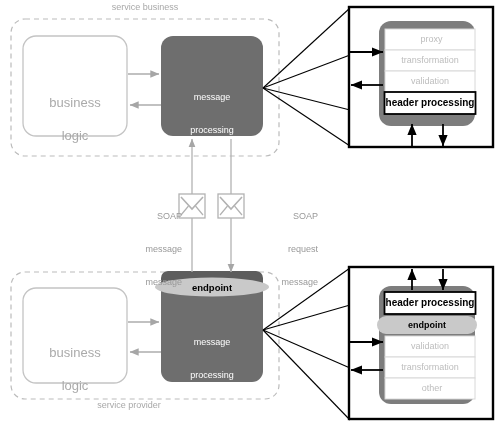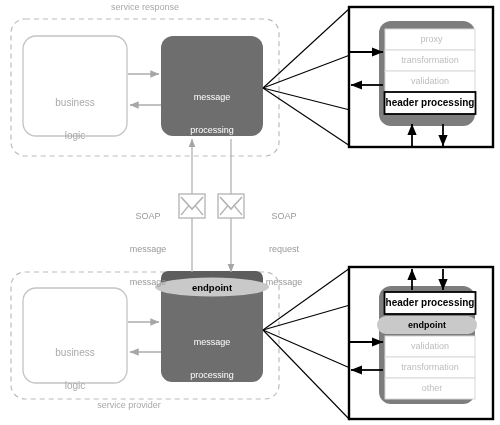--- a/index.html
+++ b/index.html
@@ -3,23 +3,23 @@
 <meta charset="utf-8">
 <style>
   html,body{margin:0;padding:0;background:#ffffff;}
   body{
     width:500px;height:425px;position:relative;overflow:hidden;
     font-family:"Liberation Sans","DejaVu Sans",sans-serif;
   }
   #diagram{position:absolute;left:0;top:0;width:500px;height:425px;}
   .lbl{position:absolute;pointer-events:none;white-space:pre;}
   .zone-label{font-size:9px;color:#a8a8a8;text-align:center;}
-  .soft-box-label{font-size:10px;color:#aaaaaa;text-align:center;line-height:11px;}
+  .soft-box-label{font-size:13px;color:#aaaaaa;text-align:center;line-height:11px;}
   .mpl-label{font-size:9px;color:#ffffff;text-align:center;line-height:11px;font-weight:normal;}
-  .soap-label{font-size:9px;color:#999999;text-align:center;line-height:11px;}
+  .soap-label{font-size:9px;color:#999999;text-align:right;line-height:11px;}
   .endpoint-label{font-size:9.5px;color:#000000;text-align:center;font-weight:bold;}
   .stage-label{font-size:9px;color:#bdbdbd;text-align:center;}
   .stage-label.active{color:#000000;font-weight:bold;font-size:10px;}
   .ep-small{font-size:9px;color:#000000;text-align:center;font-weight:bold;}
 </style>
 </head>
 <body>
 
 <svg id="diagram" viewBox="0 0 500 425">
   <defs>
@@ -107,21 +107,21 @@
   <rect x="385" y="336" width="90" height="21" fill="#ffffff" stroke="#d8d8d8" stroke-width="1"></rect>
   <rect x="385" y="357" width="90" height="21" fill="#ffffff" stroke="#d8d8d8" stroke-width="1"></rect>
   <rect x="385" y="378" width="90" height="21" fill="#ffffff" stroke="#d8d8d8" stroke-width="1"></rect>
 
   <line x1="412" y1="290" x2="412" y2="269" stroke="#000000" stroke-width="1.8" marker-end="url(#ah-black)"></line>
   <line x1="443" y1="269" x2="443" y2="290" stroke="#000000" stroke-width="1.8" marker-end="url(#ah-black)"></line>
   <line x1="350" y1="342" x2="383" y2="342" stroke="#000000" stroke-width="1.8" marker-end="url(#ah-black)"></line>
   <line x1="383" y1="370" x2="351" y2="370" stroke="#000000" stroke-width="1.8" marker-end="url(#ah-black)"></line>
 </svg>
 
-<div class="lbl zone-label" style="left:85px;top:2px;width:120px;">service response</div>
+<div class="lbl zone-label" style="left:85px;top:2px;width:120px;">service business</div>
 <div class="lbl zone-label" style="left:69px;top:400px;width:120px;">service provider</div>
 
 <div class="lbl soft-box-label" style="left:23px;top:75px;width:104px;">
   <div>business</div>
   <div>logic</div>
 </div>
 
 <div class="lbl mpl-label" style="left:161px;top:70px;width:102px;">
   <div>message</div>
   <div>processing</div>

